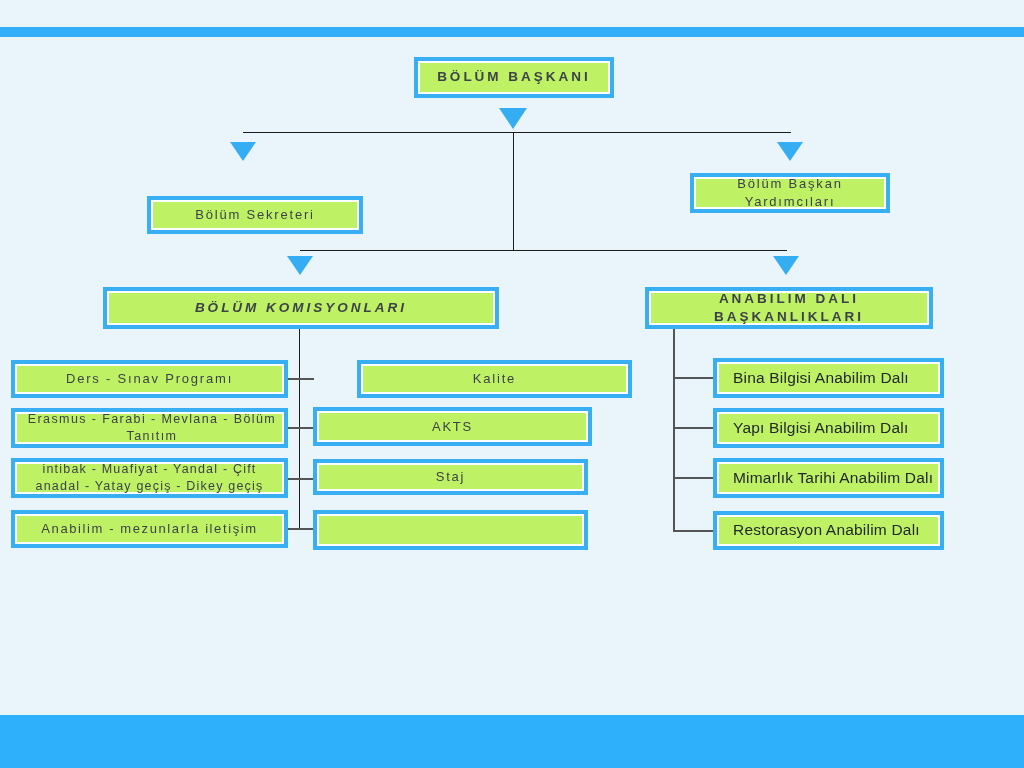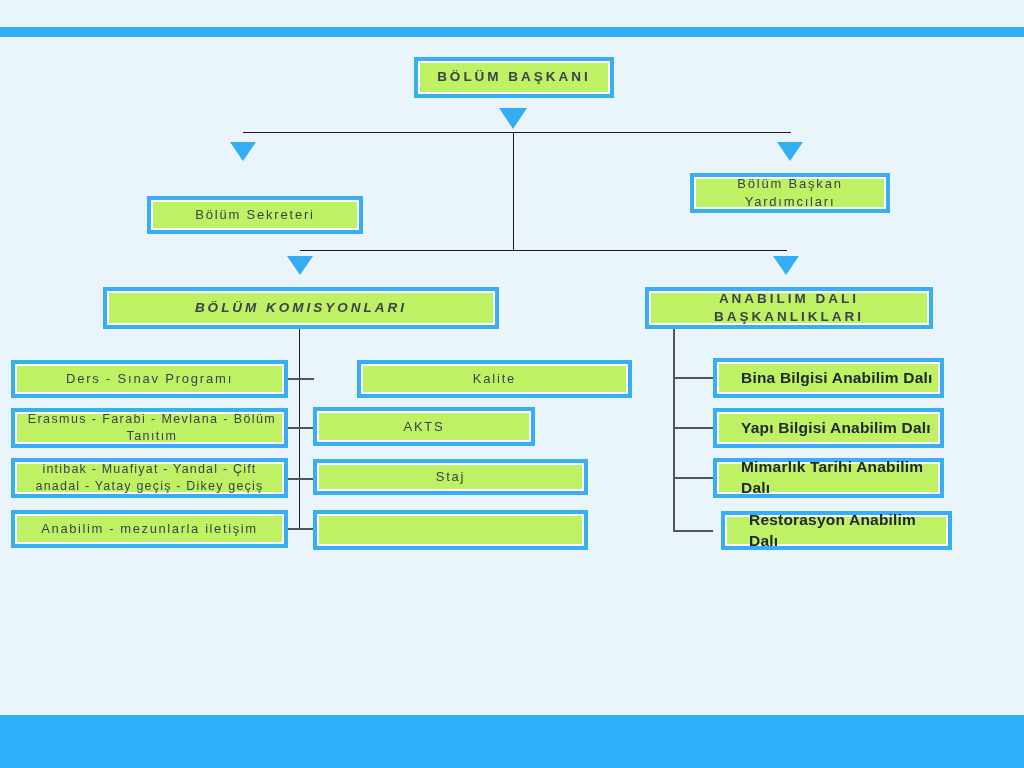--- a/index.html
+++ b/index.html
@@ -23,22 +23,21 @@
     color:#3d424a;
     font-size:13px;
     letter-spacing:1.8px;
     line-height:1.35;
     padding:2px 6px;
   }
   .node.title{font-weight:bold;letter-spacing:3px;font-size:13.5px;}
   .node.dept{
     justify-content:flex-start;text-align:left;
     letter-spacing:0.2px;font-size:15.5px;color:#23272e;
-    padding-left:24px;
-    font-weight:bold;
+    padding-left:16px;
   }
   
   .hline{height:1px;background:#1c1c1c;}
   .vline{width:1px;background:#1c1c1c;}
   .gline{background:#555;}
   
   .arrow-down{
     width:0;height:0;
     border-left:14px solid transparent;
     border-right:14px solid transparent;
@@ -81,26 +80,26 @@
 <div class="abs hline gline" style="left:300px;top:427px;width:14px;height:2px;"></div>
 <div class="abs hline gline" style="left:300px;top:478px;width:14px;height:2px;"></div>
 <div class="abs hline gline" style="left:300px;top:528px;width:14px;height:2px;"></div>
 
 <div class="abs node" style="left:11px;top:360px;width:277px;height:38px;">Ders - Sınav Programı</div>
 <div class="abs node" style="left:11px;top:408px;width:277px;height:40px;font-size:12.5px;letter-spacing:1.4px;padding-left:11px;">Erasmus - Farabi - Mevlana - Bölüm Tanıtım</div>
 <div class="abs node" style="left:11px;top:458px;width:277px;height:40px;font-size:12.5px;letter-spacing:1.2px;">intibak - Muafiyat - Yandal - Çift anadal - Yatay geçiş - Dikey geçiş</div>
 <div class="abs node" style="left:11px;top:510px;width:277px;height:38px;font-size:13px;letter-spacing:1.6px;">Anabilim -  mezunlarla iletişim</div>
 
 <div class="abs node" style="left:313px;top:360px;width:275px;height:38px;margin-left:44px;">Kalite</div>
-<div class="abs node" style="left:313px;top:407px;width:222px;height:39px;">AKTS</div>
+<div class="abs node" style="left:313px;top:407px;width:279px;height:39px;">AKTS</div>
 <div class="abs node" style="left:313px;top:459px;width:275px;height:36px;">Staj</div>
 <div class="abs node" style="left:313px;top:510px;width:275px;height:40px;"></div>
 
 <div class="abs vline gline" style="left:673px;top:329px;width:2px;height:203px;"></div>
 <div class="abs hline gline" style="left:673px;top:377px;width:40px;height:2px;"></div>
 <div class="abs hline gline" style="left:673px;top:427px;width:40px;height:2px;"></div>
 <div class="abs hline gline" style="left:673px;top:477px;width:40px;height:2px;"></div>
 <div class="abs hline gline" style="left:673px;top:530px;width:40px;height:2px;"></div>
 
 <div class="abs node dept" style="left:713px;top:358px;width:231px;height:40px;">Bina Bilgisi Anabilim Dalı</div>
 <div class="abs node dept" style="left:713px;top:408px;width:231px;height:40px;">Yapı Bilgisi Anabilim Dalı</div>
 <div class="abs node dept" style="left:713px;top:458px;width:231px;height:40px;">Mimarlık Tarihi Anabilim Dalı</div>
-<div class="abs node dept" style="left:713px;top:511px;width:231px;height:39px;margin-left:8px;">Restorasyon Anabilim Dalı</div>
+<div class="abs node dept" style="left:713px;top:511px;width:231px;height:39px;">Restorasyon Anabilim Dalı</div>
 
 </body></html>

